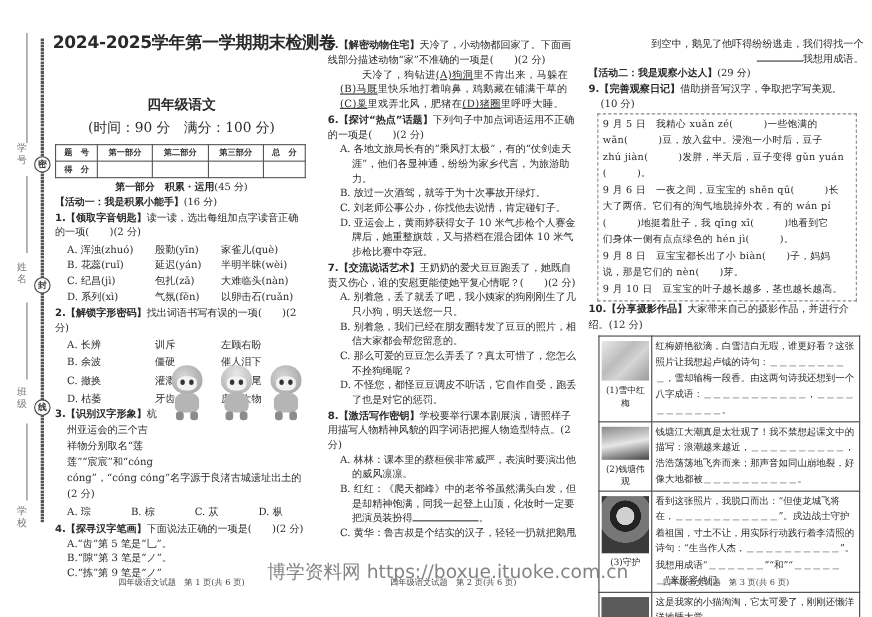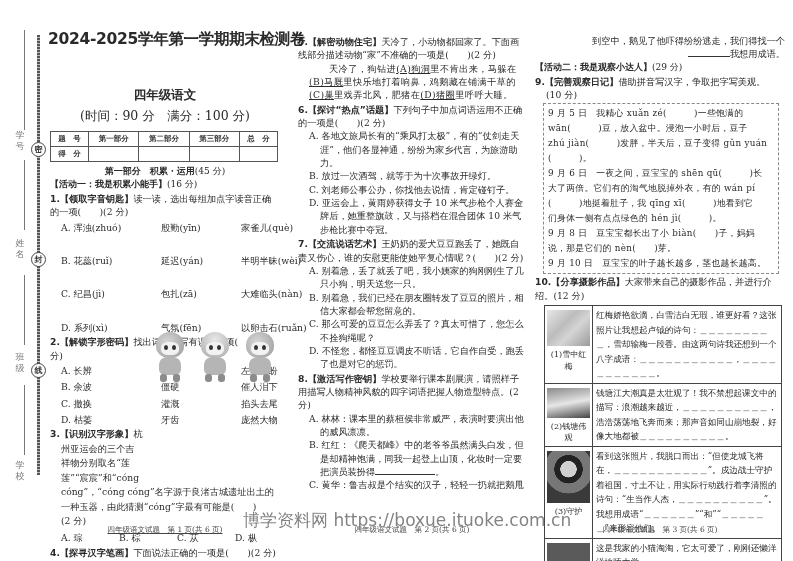--- a/index.html
+++ b/index.html
@@ -27,21 +27,21 @@
   table.score { width: 228px; border-collapse: collapse; margin-top: 4px; font-size: 7.5px; }
   table.score td { border: 1px solid #555; height: 15px; text-align: center; font-weight: bold; color: #333; }
 
   .part-title { text-align: center; font-weight: bold; font-size: 9px; margin-top: 3px; font-family: "DejaVu Sans", sans-serif; }
   .part-title .pts { font-weight: normal; font-family: "DejaVu Serif", serif; }
   .activity { font-weight: bold; font-family: "DejaVu Sans", sans-serif; font-size: 9px; }
   .activity .pts { font-weight: normal; font-family: "DejaVu Serif", serif; }
   .q { margin-top: 1px; }
   .q .tag { font-weight: bold; font-family: "DejaVu Sans", sans-serif; }
   .ind { padding-left: 11px; }
-  .opts { display: grid; grid-template-columns: 80px 60px 90px; padding-left: 11px; row-gap: 1px; margin-top: 2px; gap: 20px; }
+  .opts { display: grid; grid-template-columns: 80px 60px 90px; padding-left: 11px; row-gap: 1px; margin-top: 2px; }
   .opts4 { display: grid; grid-template-columns: 58px 58px 58px 58px; padding-left: 11px; margin-top: 2px; }
   .mascots { position: absolute; left: 97px; top: 300px; width: 135px; height: 52px; }
   .mascot { position: absolute; top: 0; width: 38px; height: 52px; }
   .mascot .head { position: absolute; left: 6px; top: 2px; width: 28px; height: 26px; border-radius: 50% 50% 45% 45%; background: radial-gradient(circle at 40% 40%, #d8d8d8, #9a9a9a); }
   .mascot .face { position: absolute; left: 11px; top: 12px; width: 18px; height: 13px; border-radius: 40%; background: #f2f2f2; }
   .mascot .eye { position: absolute; top: 15px; width: 4px; height: 5px; border-radius: 50%; background: #333; }
   .mascot .body { position: absolute; left: 9px; top: 27px; width: 22px; height: 18px; border-radius: 40% 40% 30% 30%; background: #b5b5b5; }
   .mascot .leg { position: absolute; top: 44px; width: 7px; height: 8px; border-radius: 3px; background: #8c8c8c; }
 
   .footer { position: absolute; top: 525px; font-size: 7.5px; color: #444; text-align: center; }
@@ -141,21 +141,20 @@
         <span>庞然大物</span>
     </div>
   </div>
 
   <div class="q" style="line-height:14.5px;">
     <div><span class="tag">3.【识别汉字形象】</span><span>杭</span></div>
     <div class="ind">州亚运会的三个吉</div>
     <div class="ind">祥物分别取名“莲</div>
     <div class="ind">莲”“宸宸”和“cóng</div>
     <div class="ind">cóng”，“cóng cóng”名字源于良渚古城遗址出土的</div>
-    <div class="ind">一种玉器，由此猜测“cóng”字最有可能是(　　)</div>
     <div class="ind">(2 分)</div>
     <div class="opts4">
       <span>A. 琮</span>
       <span>B. 棕</span>
       <span>C. 苁</span>
       <span>D. 枞</span>
     </div>
   </div>
 
   <div class="q">
@@ -189,21 +188,21 @@
     <div class="head"></div>
       <div class="face"></div>
       <div class="eye" style="left:14px;"></div>
       <div class="eye" style="left:22px;"></div>
       <div class="body"></div>
       <div class="leg" style="left:10px;"></div>
       <div class="leg" style="left:23px;"></div>
   </div>
 </div>
 
-<div class="footer" style="left:50px;width:230px;text-decoration:underline;">四年级语文试题　第 1 页(共 6 页)</div>
+<div class="footer" style="left:50px;width:230px;">四年级语文试题　第 1 页(共 6 页)</div>
 
 <div class="col col2" style="top:34px;">
   <div class="q">
     <span class="tag">5.【解密动物住宅】</span><span>天冷了，小动物都回家了。下面画线部分描述动物“家”不准确的一项是(　　)(2 分)</span>
     <div class="passage" style="text-indent:20px;">
       <span>天冷了，狗钻进</span><span class="u">(A)狗洞</span><span>里不肯出来，马躲在</span><span class="u">(B)马厩</span><span>里快乐地打着响鼻，鸡鹅藏在铺满干草的</span><span class="u">(C)巢</span><span>里戏弄北风，肥猪在</span><span class="u">(D)猪圈</span><span>里呼呼大睡。</span>
     </div>
   </div>
 
   <div class="q">

